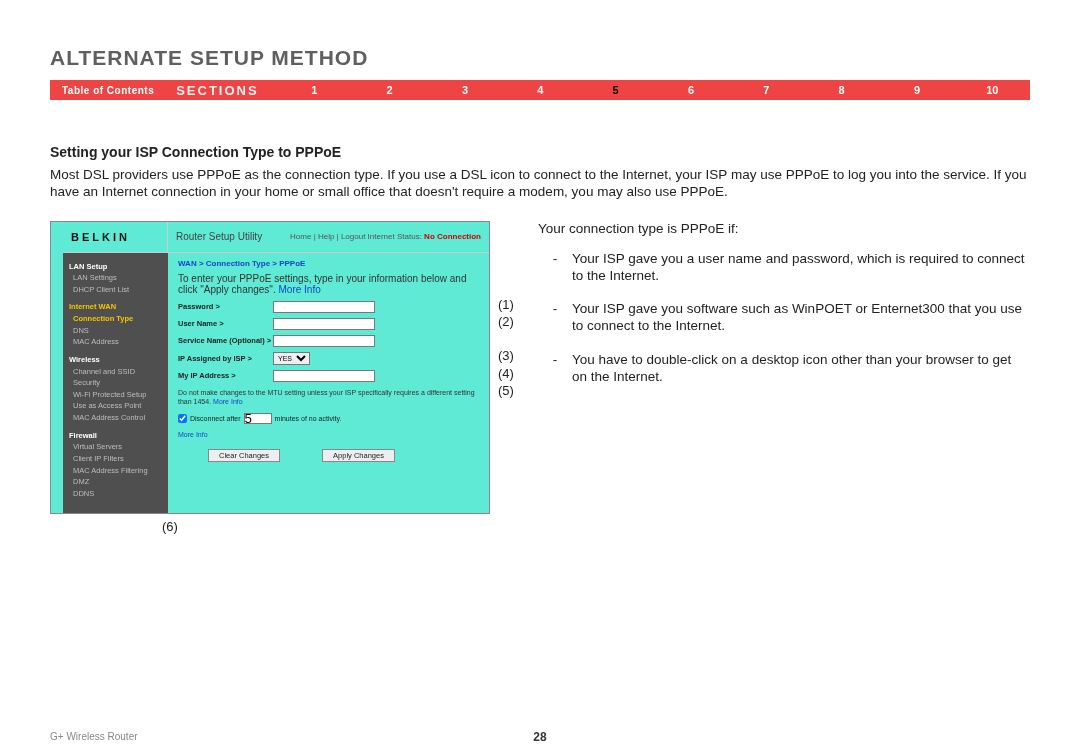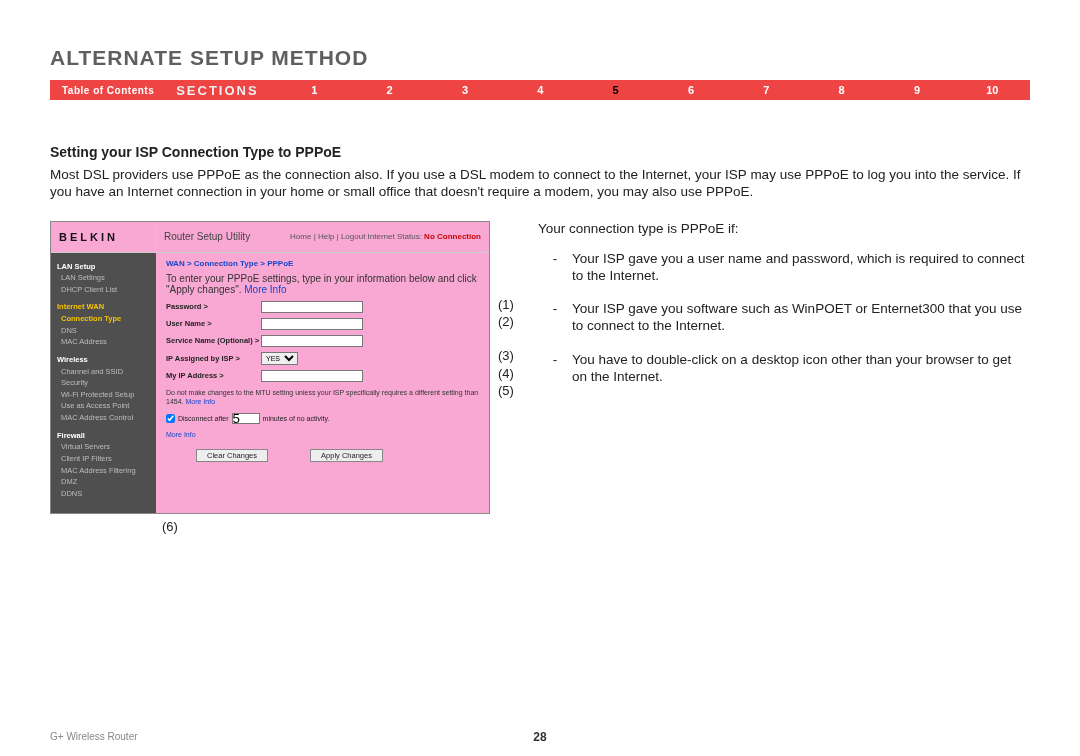--- a/index.html
+++ b/index.html
@@ -9,21 +9,21 @@
   .navbar { background: #ef4444; height: 20px; display: flex; align-items: center; font-size: 11px; color: #fff; }
   .navbar .toc { padding: 0 12px; font-weight: bold; letter-spacing: 0.5px; font-size:10px; }
   .navbar .sections-label { padding: 0 18px 0 10px; font-weight: bold; letter-spacing: 2px; color:#eee; font-size:13px; }
   .navbar .nums { display: flex; flex: 1; }
   .navbar .num { flex: 1; text-align: center; font-weight: bold; color: #fff; cursor:pointer; }
   .navbar .num.sel { color: #000; }
   .content { margin-top: 44px; display:flex; flex-direction:column; }
   .subheading { font-size: 14px; font-weight: bold; margin-bottom: 6px; }
   .intro { font-size: 13.5px; line-height: 1.28; margin-bottom: 20px; }
   .two-col { display:flex; gap:26px; align-items:flex-start; }
-  .screenshot { width: 440px; border:1px solid #888; background:#f9a8d4; font-size:8px; }
+  .screenshot { width: 440px; border:1px solid #888; background:#5eead4; font-size:8px;padding-left:12px; }
   .ss-header { display:flex; border-bottom:1px solid #ccc; }
   .ss-logo { width:105px; padding:9px 8px; font-weight:bold; letter-spacing:3px; font-size:11px; color:#111; border-right:1px solid #ccc; }
   .ss-titlebar { flex:1; display:flex; align-items:center; justify-content:space-between; padding:0 8px; font-size:8px; color:#555; }
   .ss-titlebar .util { font-size:10px; color:#444; }
   .ss-titlebar .links span { }
   .ss-titlebar .red { color:#c00; font-weight:bold; }
   .ss-body { display:flex; min-height:260px; }
   .ss-sidebar { width:105px; background:#4f4f50; color:#bdbdbd; font-size:7.5px; padding:6px 6px; line-height:1.55; }
   .ss-sidebar .grp { color:#fff; font-weight:bold; margin-top:2px; }
   .ss-sidebar .item { padding-left:4px; }
@@ -73,21 +73,21 @@
       <span class="num">6</span>
       <span class="num">7</span>
       <span class="num">8</span>
       <span class="num">9</span>
       <span class="num">10</span>
     </div>
   </div>
 
   <div class="content">
     <div class="subheading">Setting your ISP Connection Type to PPPoE</div>
-    <div class="intro">Most DSL providers use PPPoE as the connection also. If you use a DSL modem to connect to the Internet, your ISP may use PPPoE to log you into the service. If you have an Internet connection in your home or small office that doesn't require a modem, you may also use PPPoE.</div>
+    <div class="intro">Most DSL providers use PPPoE as the connection type. If you use a DSL icon to connect to the Internet, your ISP may use PPPoE to log you into the service. If you have an Internet connection in your home or small office that doesn't require a modem, you may also use PPPoE.</div>
 
     <div class="two-col">
       <div class="ss-outer">
         <div class="screenshot">
           <div class="ss-header">
             <div class="ss-logo">BELKIN</div>
             <div class="ss-titlebar">
               <span class="util">Router Setup Utility</span>
               <span class="links">
                 <span>Home | Help | Logout   Internet Status:</span>

